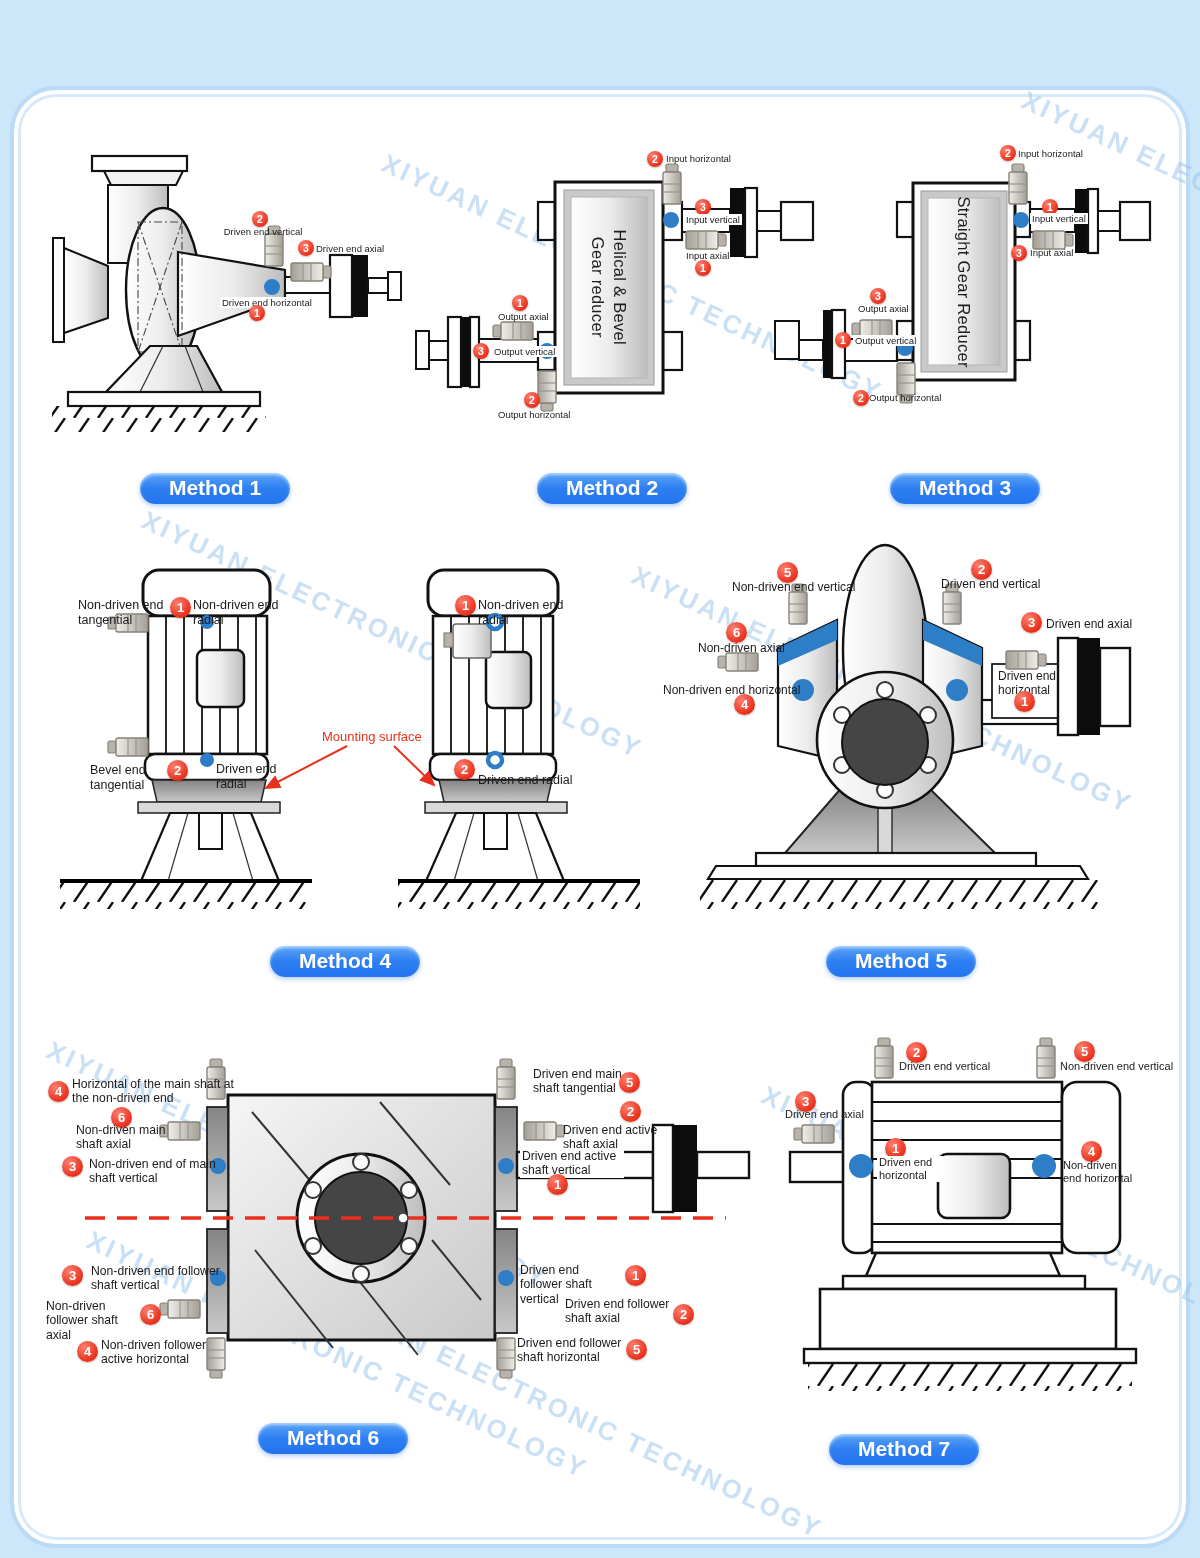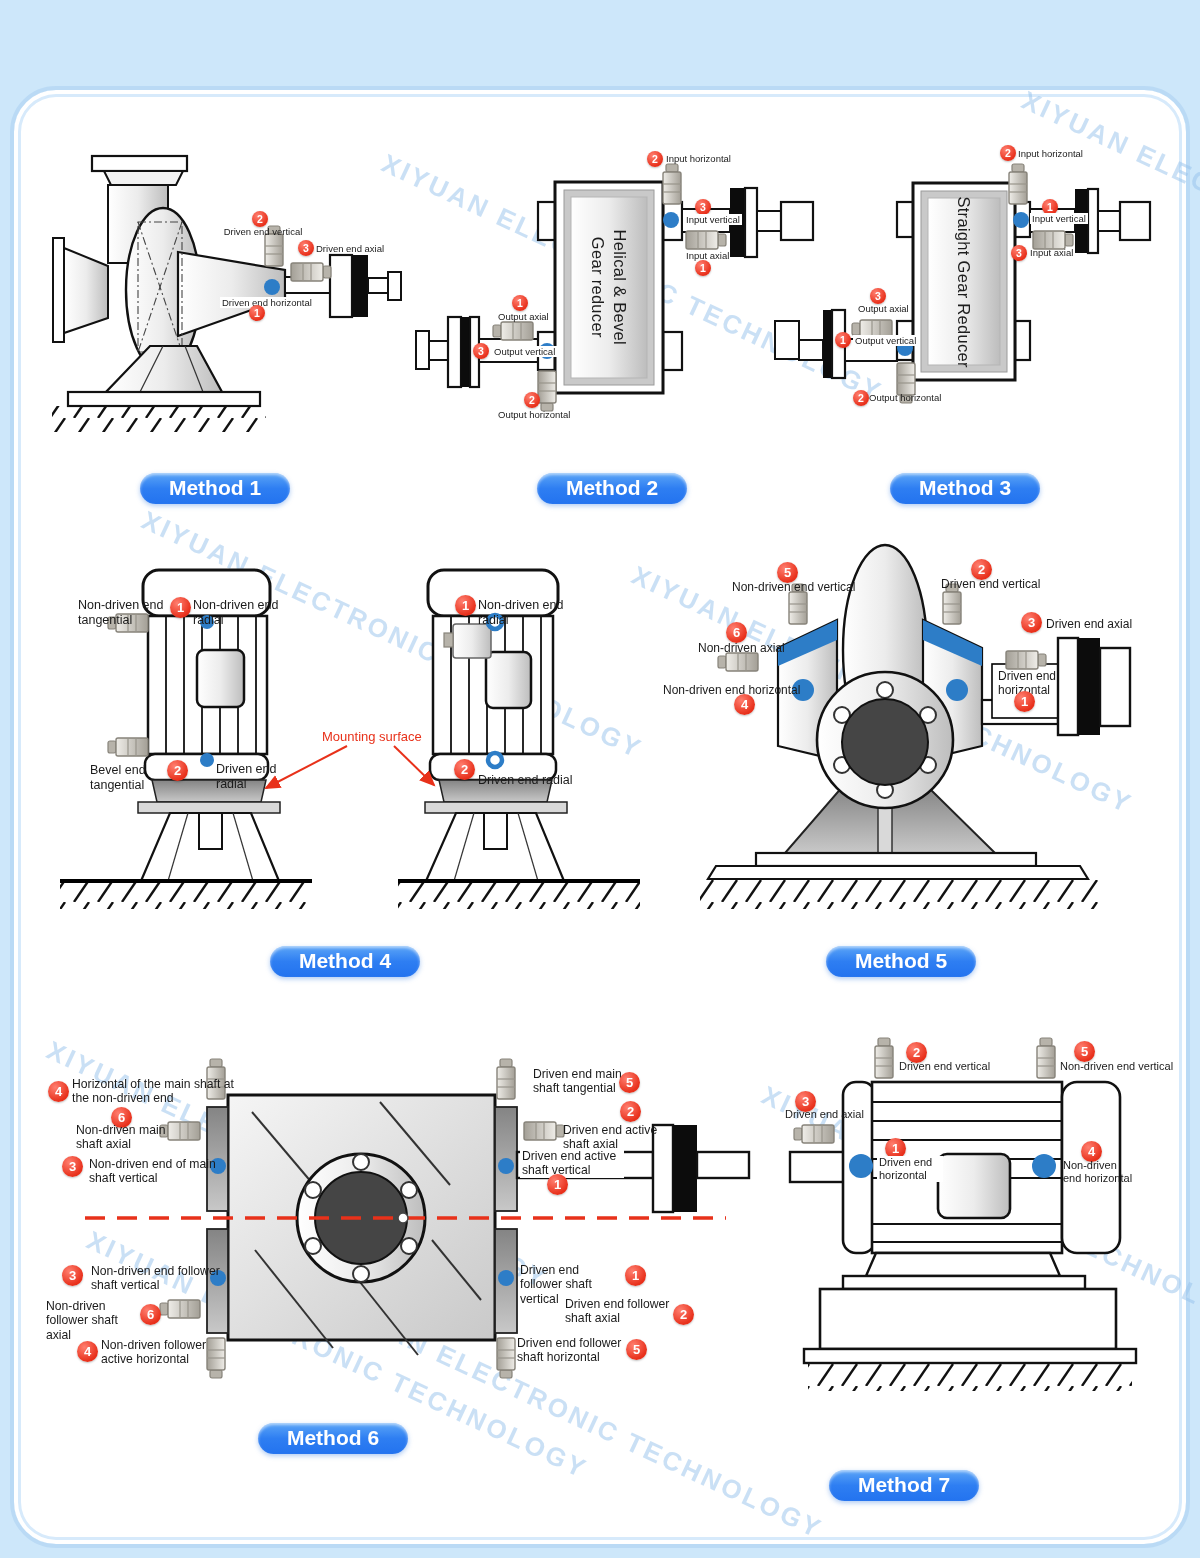--- a/index.html
+++ b/index.html
@@ -418,15 +418,15 @@
   <div class="lb m7 w" style="left:877px;top:1156px;width:62px">Driven end horizontal</div>
   <div class="mk big" style="left:1081px;top:1141px">4</div>
   <div class="lb m7" style="left:1063px;top:1159px;width:74px">Non-driven end horizontal</div>
 
   <div class="badge" style="left:140px;top:473px">Method 1</div>
   <div class="badge" style="left:537px;top:473px">Method 2</div>
   <div class="badge" style="left:890px;top:473px">Method 3</div>
   <div class="badge" style="left:270px;top:946px">Method 4</div>
   <div class="badge" style="left:826px;top:946px">Method 5</div>
   <div class="badge" style="left:258px;top:1423px">Method 6</div>
-  <div class="badge" style="left:829px;top:1470px">Method 7</div>
+  <div class="badge" style="left:829px;top:1434px">Method 7</div>
 
 </div>
 
 </body></html>

